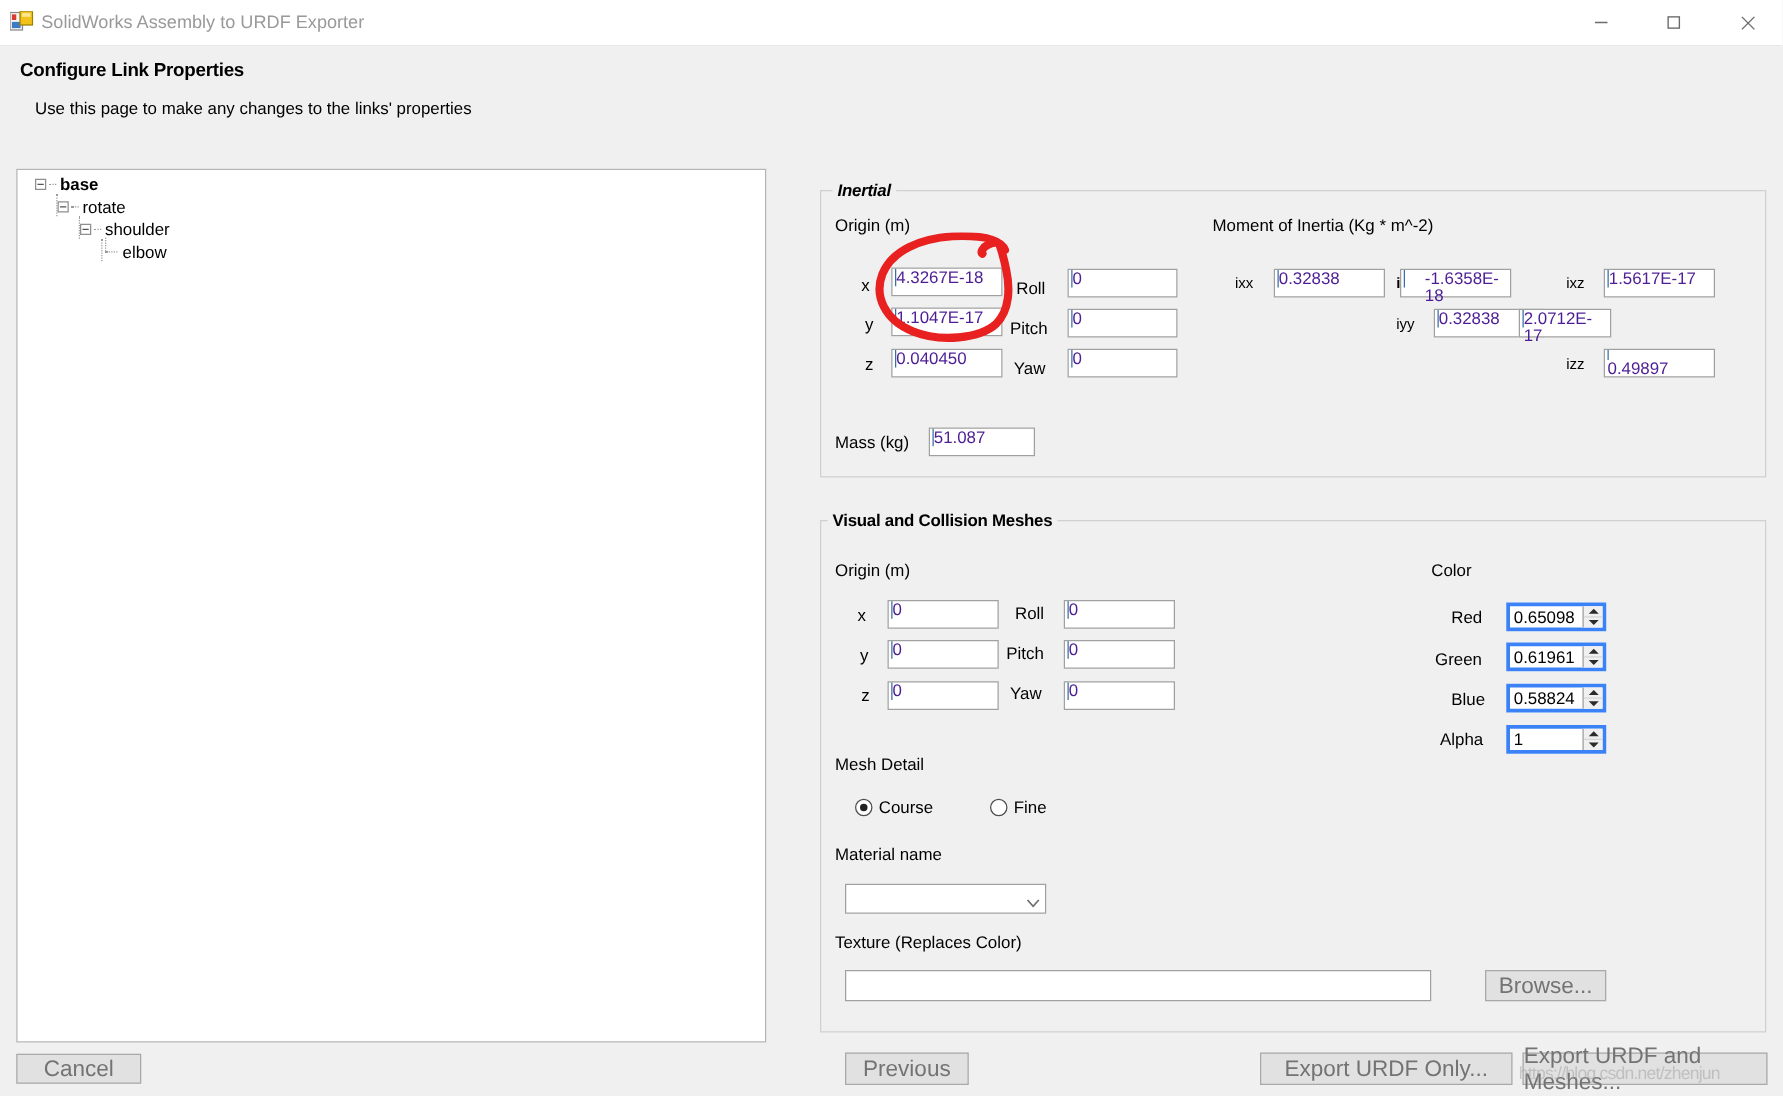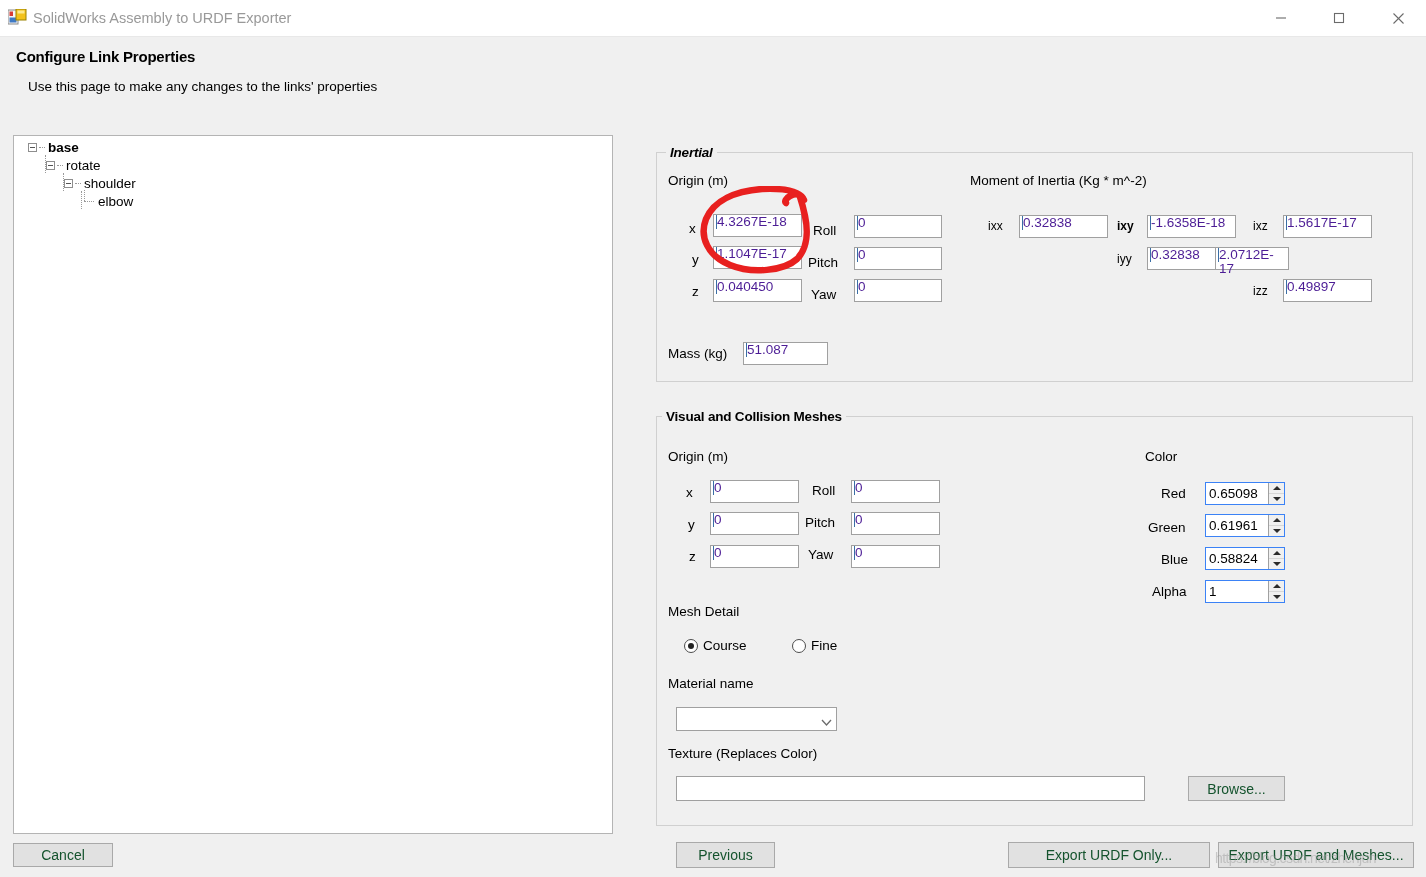--- a/index.html
+++ b/index.html
@@ -99,21 +99,21 @@
     display: flex; 
   }
   .tbox .caret {
     display: inline-block; width: 1px; height: 14px; background: #3a6ea5;
     margin-right: 0px;
   }
   .tbox.h22 { height: 23px; }
 
   
   .spin {
-    position: absolute; background: #ffffff; border: 1px solid #3b82f6;
+    position: absolute; background: #ffffff; border: 3px solid #3b82f6;
     height: 23px; display: flex; align-items: stretch;
   }
   .spin .val {
     flex: 1 1 auto; display: flex; align-items: center;
     padding-left: 3px; font-size: 13.5px;
   }
   .spin .btns {
     flex: 0 0 16px; border-left: 1px solid #a0a0a0;
     display: flex; flex-direction: column; background: #f0f0f0;
   }
@@ -150,23 +150,23 @@
   #combo-material .arrow {
     position: absolute; right: 6px; top: 7px;
     width: 9px; height: 9px;
   }
 
   
   .btn {
     position: absolute;
     background: #e1e1e1;
     border: 1px solid #a9a9a9;
-    font-family: "Liberation Sans", sans-serif; font-size: 14px;
+    font-family: "Liberation Sans", sans-serif; font-size: 18px;
     display: flex; align-items: center; justify-content: center;
-    color: #14532d;
+    color: #737373;
   }
   #btn-cancel   { left: 13px;   top: 843px; width: 100px; height: 24px; }
   #btn-previous { left: 676px;  top: 842px; width: 99px;  height: 26px; }
   #btn-export-urdf   { left: 1008px; top: 842px; width: 202px; height: 26px; }
   #btn-export-meshes { left: 1218px; top: 842px; width: 196px; height: 26px; }
   #btn-browse   { left: 1188px; top: 776px; width: 97px;  height: 25px; }
 
   
   #texture-input {
     position: absolute; left: 676px; top: 776px; width: 469px; height: 25px;
@@ -295,21 +295,21 @@
     <span>0</span>
   </div>
 
 <div class="stat" style="left:988px; top:219px; font-size:12px;">ixx</div>
 <div class="tbox h22" style="left:1019px; top:215px; width:89px;">
     <span class="caret"></span>
     <span>0.32838</span>
   </div>
 
 <div class="stat" style="left:1117px; top:219px; font-size:12px;font-weight:bold;">ixy</div>
-<div class="tbox h22" style="left:1147px; top:215px; width:89px;">
+<div class="tbox h22" style="left:1120px; top:215px; width:89px;gap:16px;">
     <span class="caret"></span>
     <span>-1.6358E-18</span>
   </div>
 
 <div class="stat" style="left:1117px; top:252px; font-size:12px;">iyy</div>
 <div class="tbox h22" style="left:1147px; top:247px; width:89px;">
     <span class="caret"></span>
     <span>0.32838</span>
   </div>
 
@@ -319,21 +319,21 @@
     <span>1.5617E-17</span>
   </div>
 
 <div class="stat" style="left:1253px; top:252px; font-size:12px;">iyz</div>
 <div class="tbox h22" style="left:1215px; top:247px; width:74px;">
     <span class="caret"></span>
     <span>2.0712E-17</span>
   </div>
 
 <div class="stat" style="left:1253px; top:284px; font-size:12px;">izz</div>
-<div class="tbox h22" style="left:1283px; top:279px; width:89px;">
+<div class="tbox h22" style="left:1283px; top:279px; width:89px;flex-direction:column;">
     <span class="caret"></span>
     <span>0.49897</span>
   </div>
 
 <div class="stat" style="left:668px; top:346px;">Mass (kg)</div>
 <div class="tbox h22" style="left:743px; top:342px; width:85px;">
     <span class="caret"></span>
     <span>51.087</span>
   </div>
 

